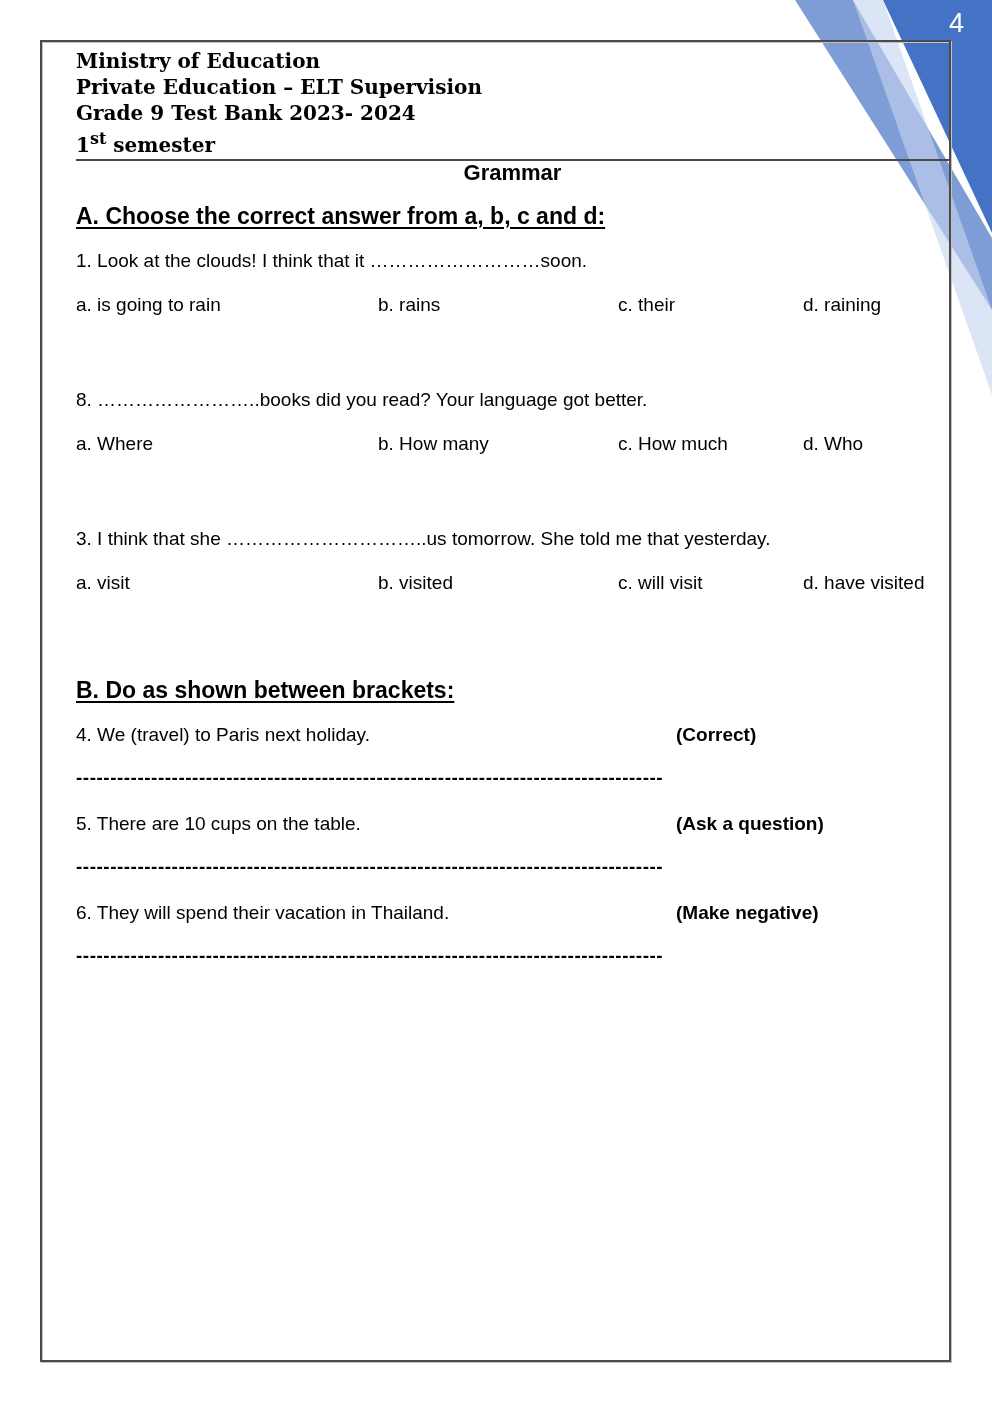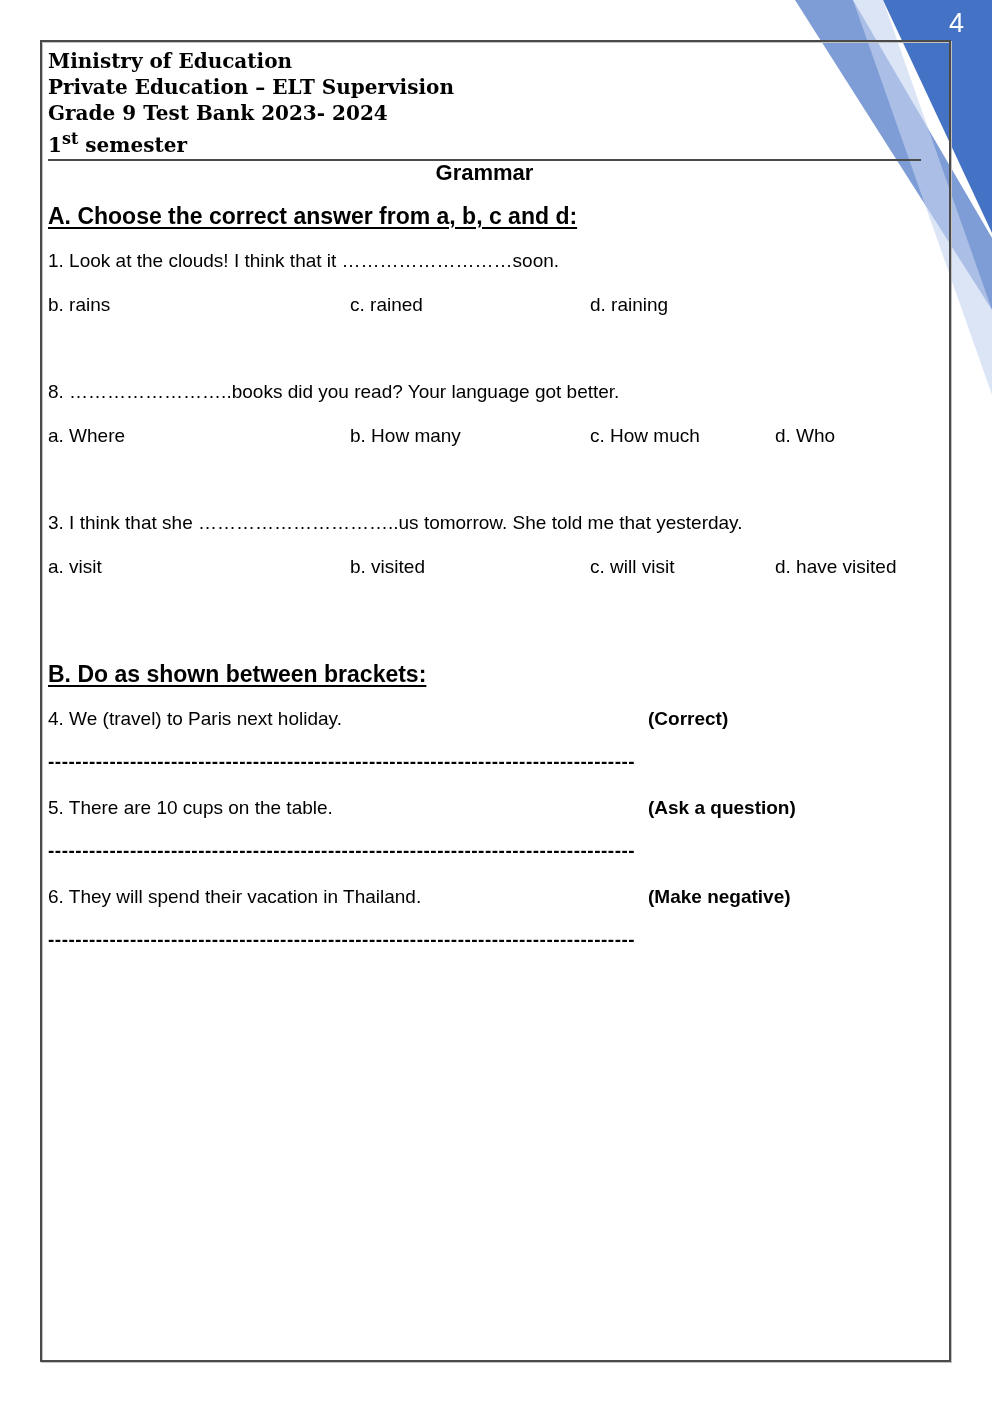--- a/index.html
+++ b/index.html
@@ -40,21 +40,21 @@
     width: 911px;
     height: 1322px;
     box-sizing: border-box;
     border: 2px solid #4a4a4a;
     box-shadow: inset 1px 1px 0 #c2c2c2, 1px 1px 0 #c2c2c2;
     z-index: 3;
     pointer-events: none;
   }
   .content {
     position: absolute;
-    left: 48px;
+    left: 76px;
     top: 48px;
     width: 873px;
     z-index: 2;
   }
   .doc-header {
     font-family: "DejaVu Serif", serif;
     font-weight: 700;
     font-size: 20px;
     line-height: 26px;
     border-bottom: 2px solid #4a4a4a;
@@ -72,21 +72,21 @@
     font-weight: 700;
     font-size: 23px;
     line-height: 23px;
     text-decoration: underline;
     text-decoration-thickness: 2px;
     text-underline-offset: 3px;
   }
   .para {
     font-size: 19px;
     line-height: 23px;
-    margin: 0 0 21px 0;
+    margin: 8px 0 21px 0;
   }
   .opts {
     display: grid;
     grid-template-columns: 302px 240px 185px auto;
     font-size: 19px;
     line-height: 23px;
     margin: 0 0 21px 0;
   }
   .gap { height: 43px; }
   .q-row {
@@ -131,22 +131,23 @@
       <div>Grade 9 Test Bank 2023- 2024</div>
       <div><span>1</span><sup>st</sup><span> semester</span></div>
     </div>
 
     <div class="title">Grammar</div>
 
     <div class="sec-heading">A. Choose the correct answer from a, b, c and d:</div>
 
     <div class="para">1. Look at the clouds! I think that it ………………………soon.</div>
     <div class="opts">
+      <span>a. is going to rain</span>
       <span>b. rains</span>
-      <span>c. rained</span>
+      <span>c. their</span>
       <span>d. raining</span>
     </div>
     <div class="gap"></div>
 
     <div class="para">8. ……………………..books did you read? Your language got better.</div>
     <div class="opts">
       <span>a. Where</span>
       <span>b. How many</span>
       <span>c. How much</span>
       <span>d. Who</span>

